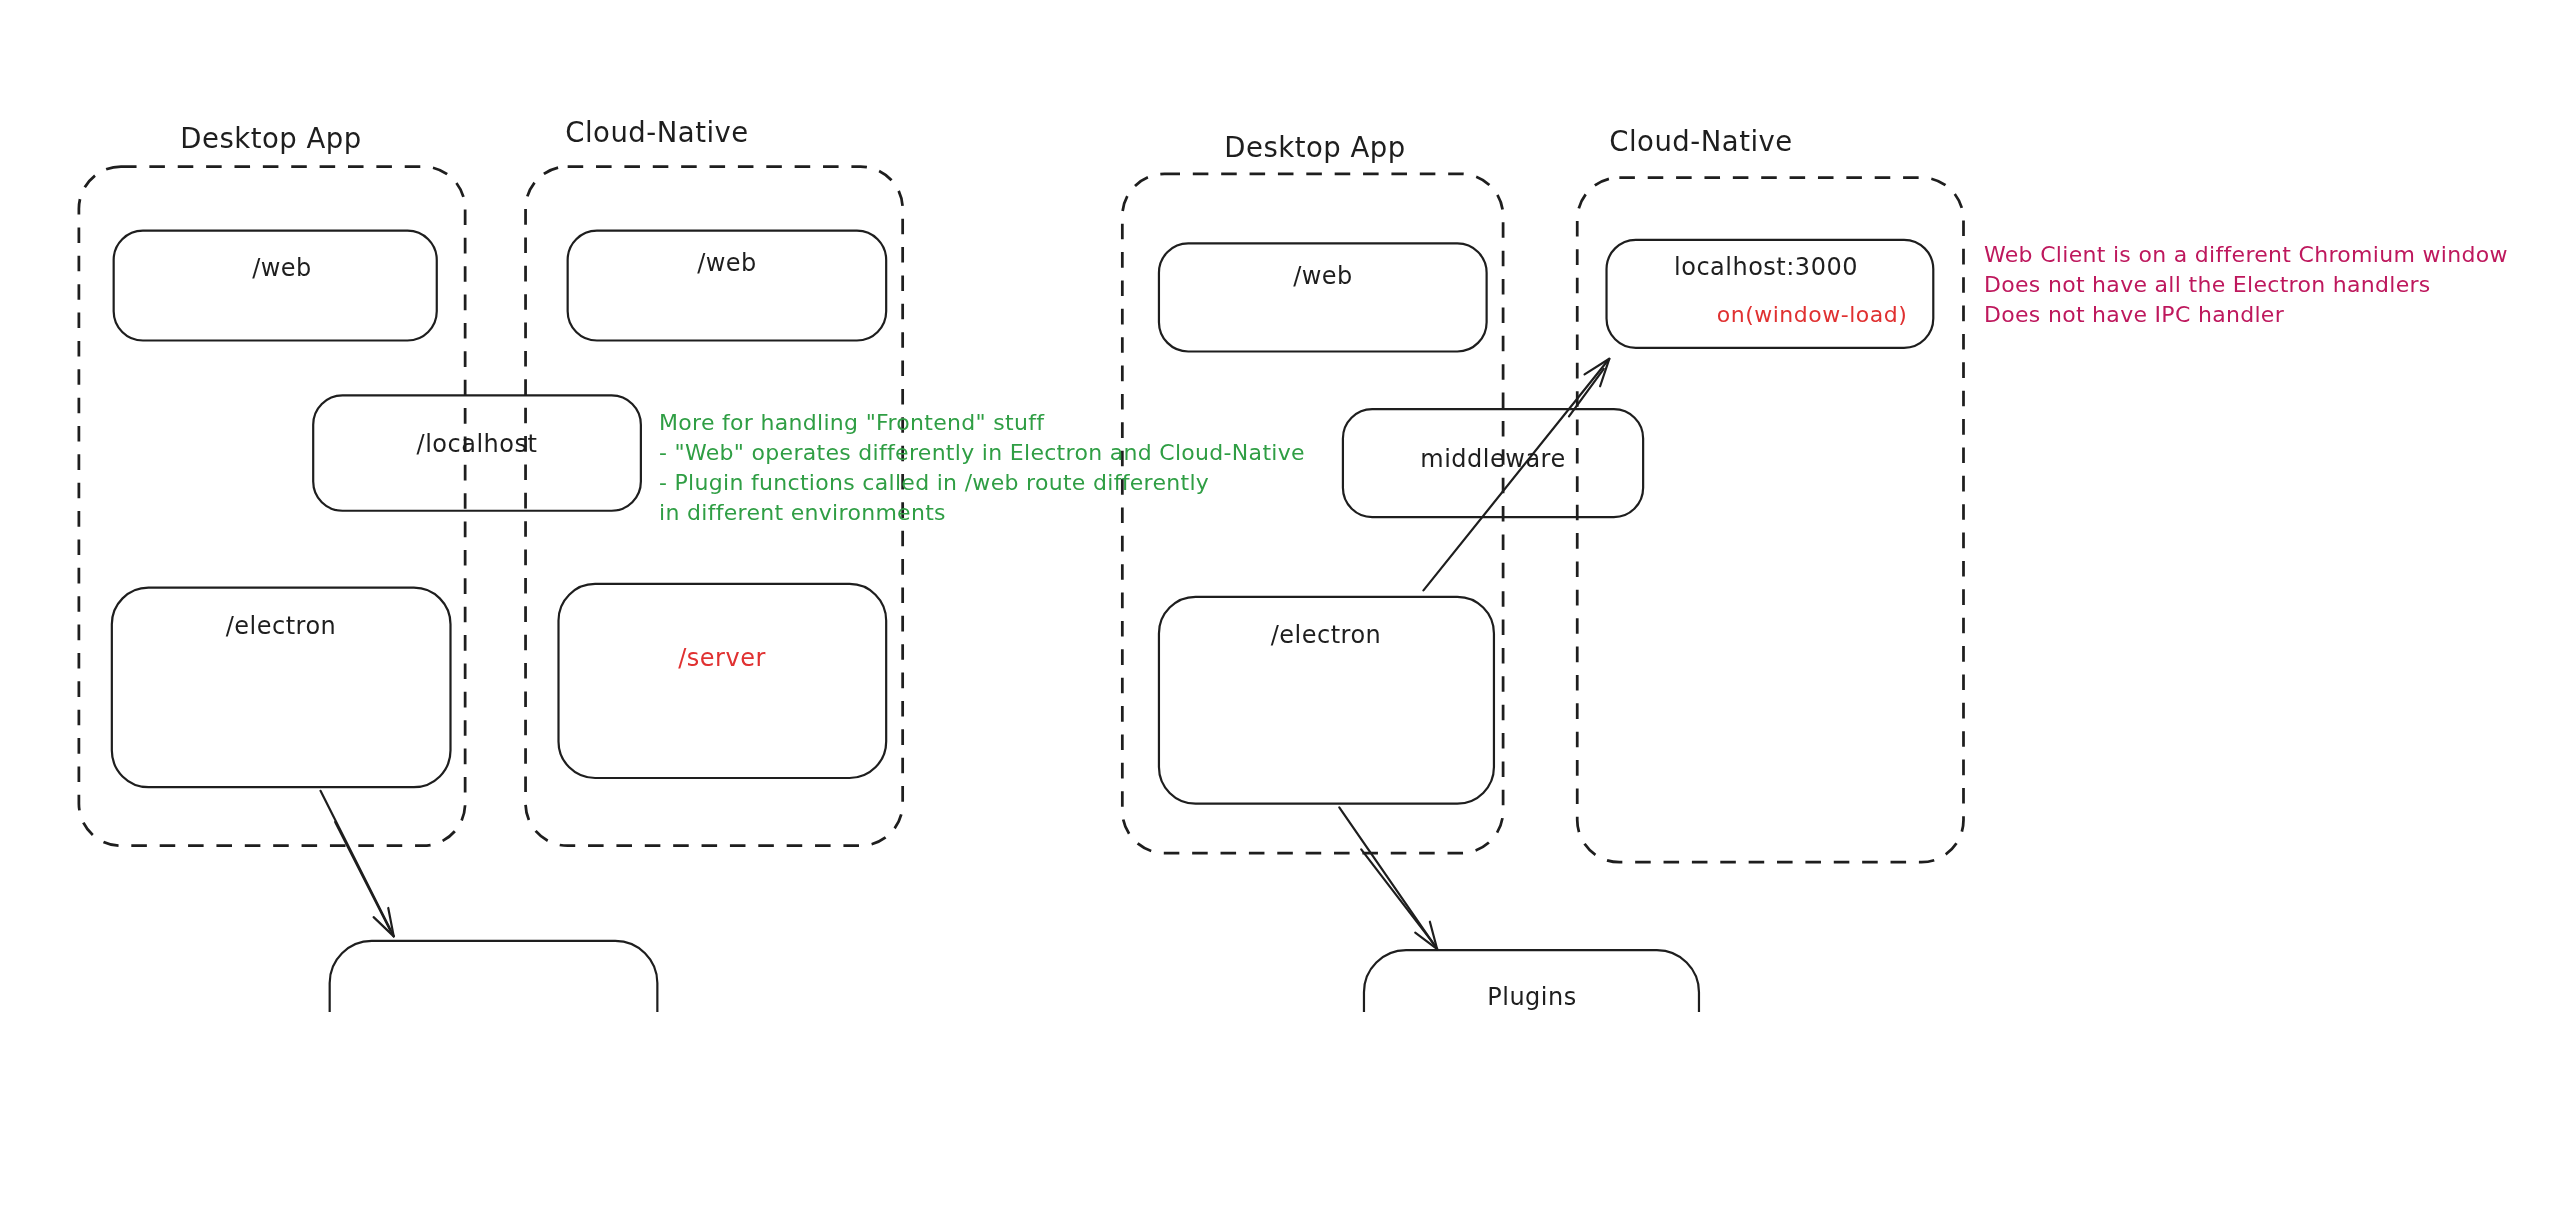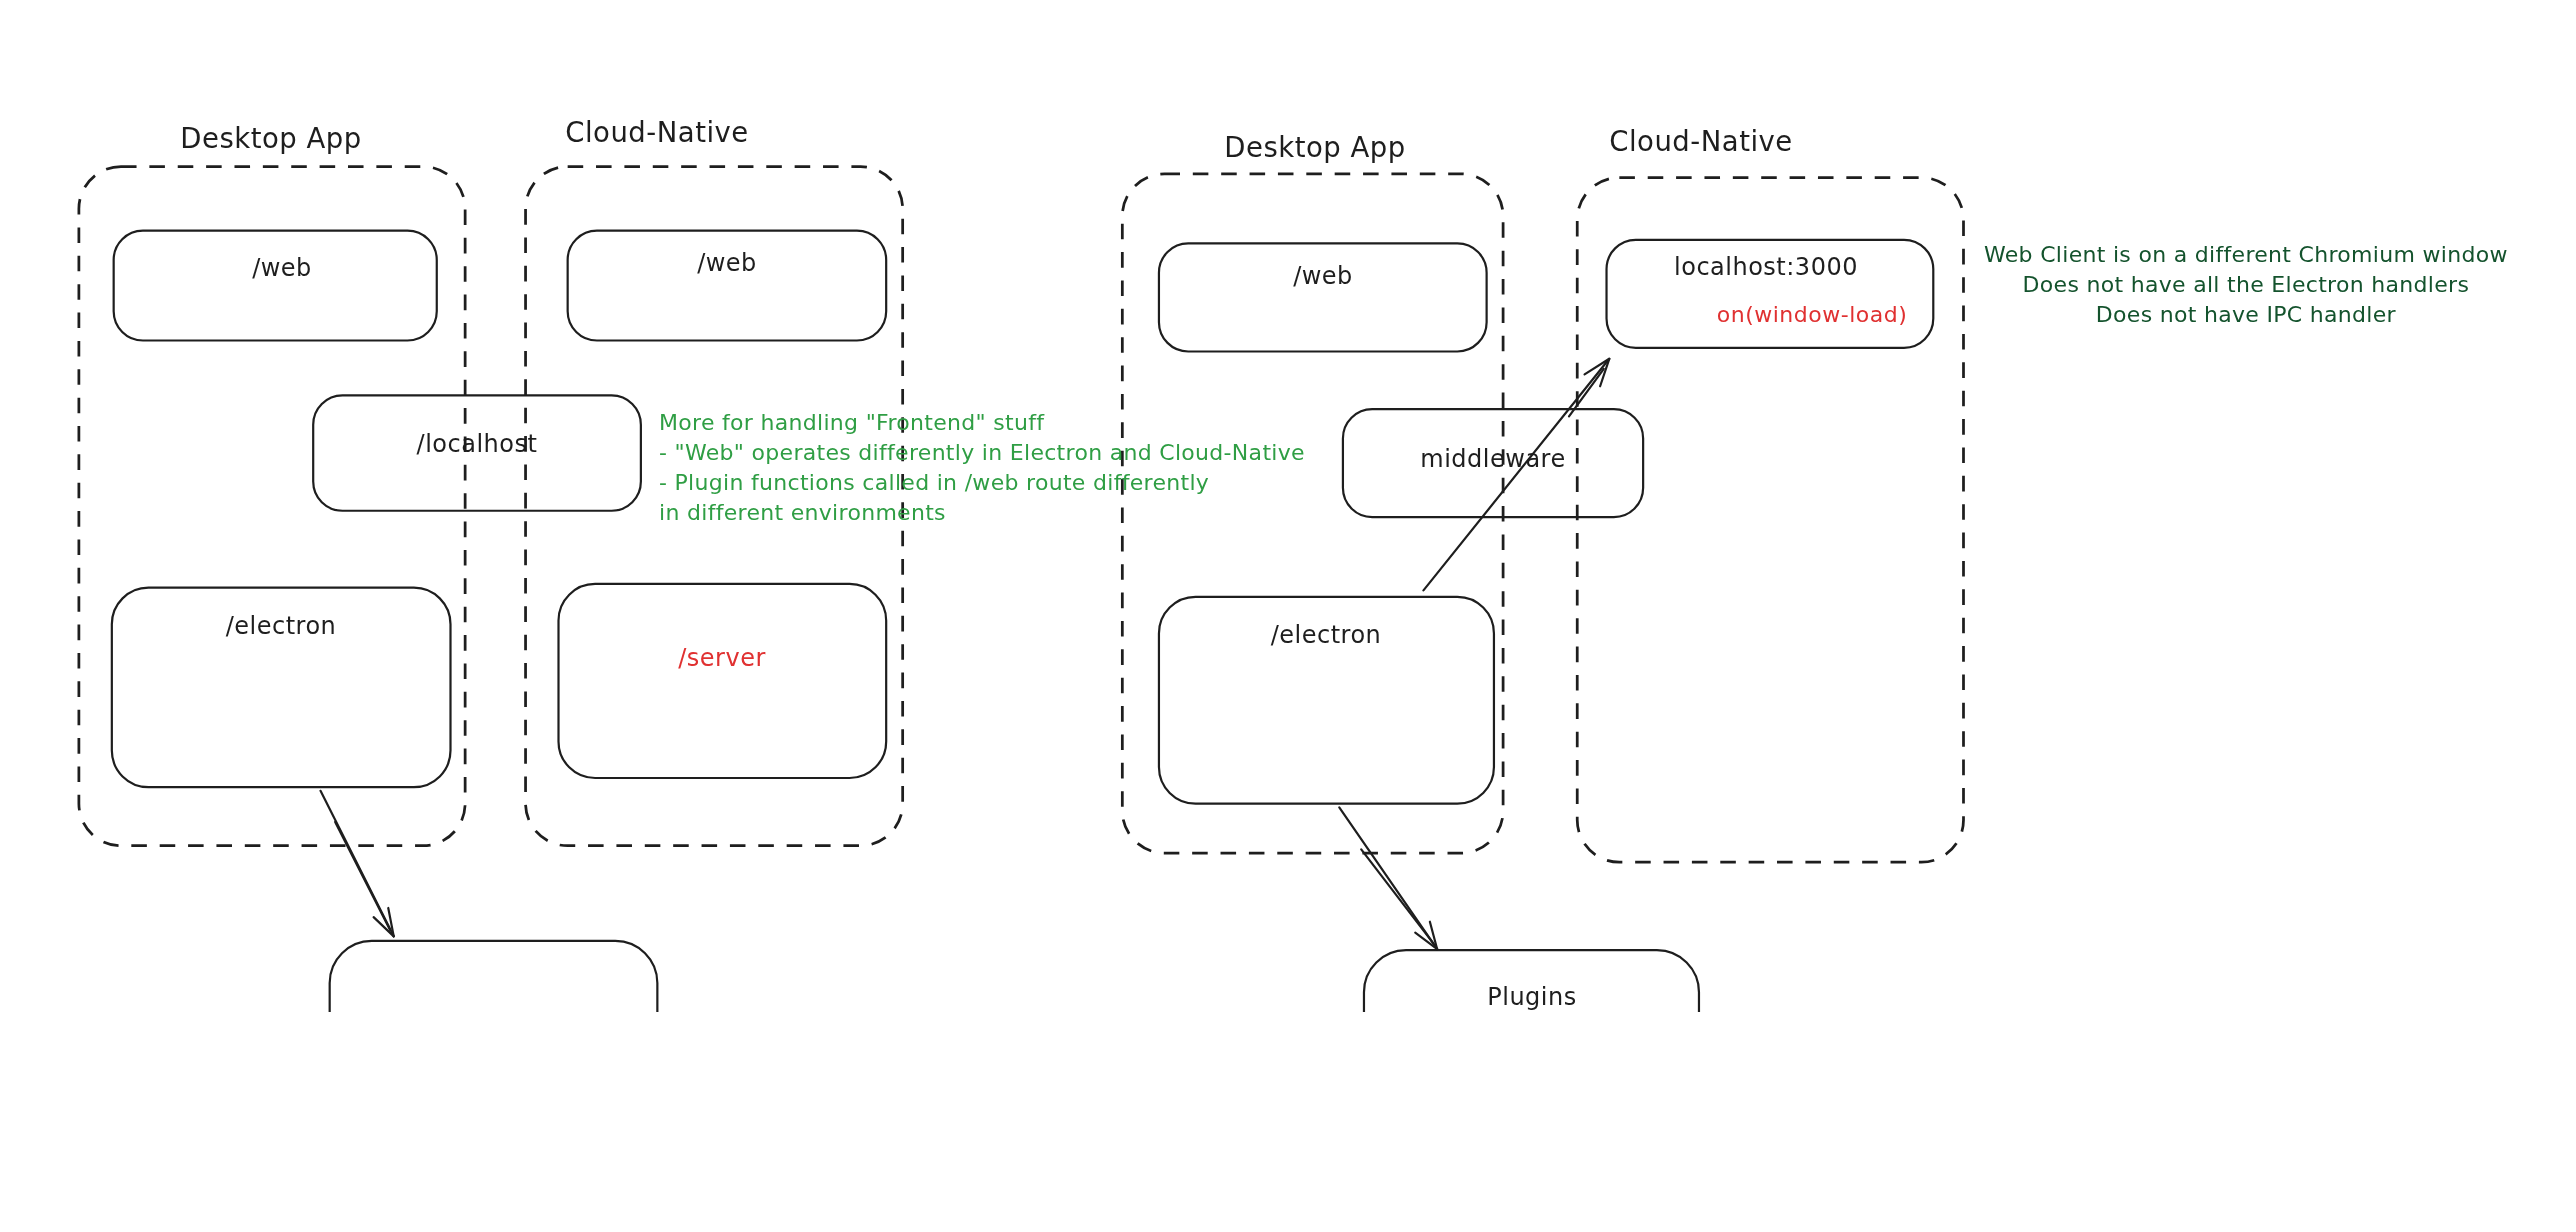--- a/index.html
+++ b/index.html
@@ -27,21 +27,21 @@
   }
   .hdr { font-size: 27.5px; }
   .note {
     position: absolute;
     white-space: pre-line;
     font-size: 22px;
     line-height: 30px;
     letter-spacing: 0.3px;
   }
   .note-green { color: #2f9e44; }
-  .note-red   { color: #14532d; text-align: center; }
+  .note-red   { color: #be185d; }
   .red-lbl    { color: #e03131; }
 </style>
 </head>
 <body>
 
 <div class="canvas">
 
   <svg class="shapes" viewBox="0 0 2814 1346">
 
     <rect x="86" y="182" width="422" height="742" rx="46" fill="none" stroke="#1e1e1e" stroke-width="3" stroke-dasharray="17 14"></rect>

